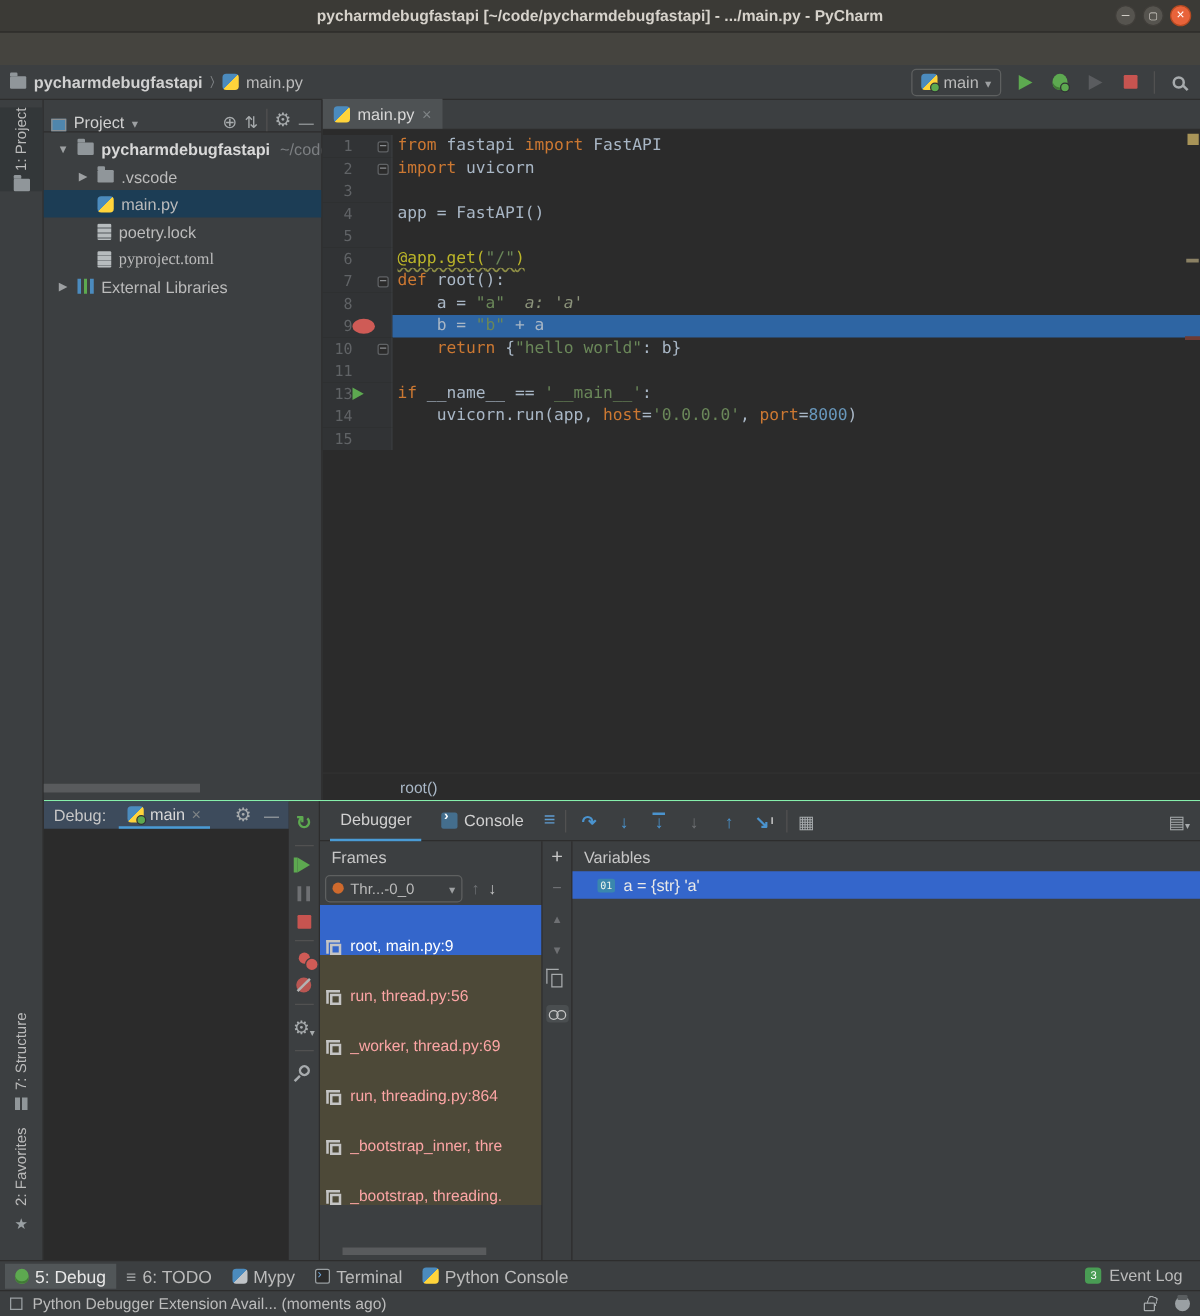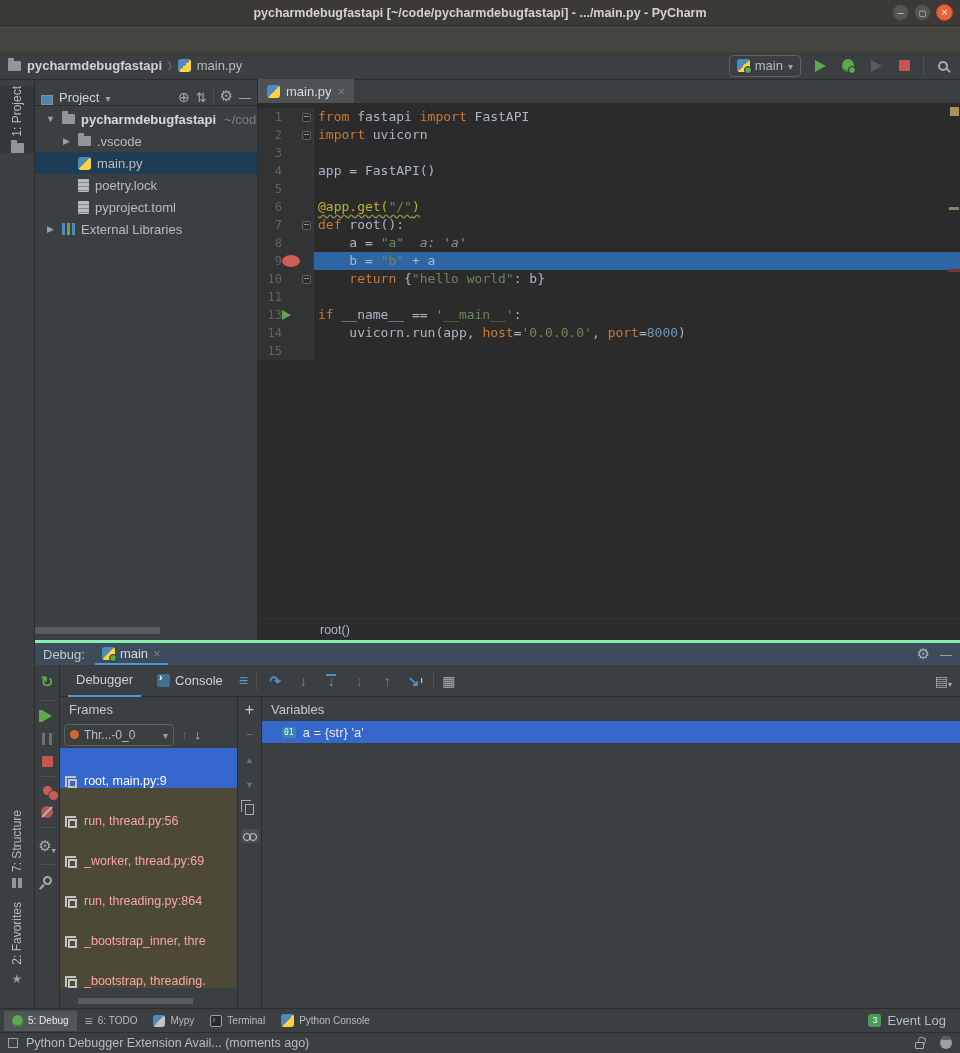--- a/index.html
+++ b/index.html
@@ -116,21 +116,21 @@
   .seg-dec{color:#bbb529;text-decoration:underline wavy rgba(165,165,75,.8);text-underline-offset:3px}
   .seg-decstr{color:#6a8759;text-decoration:underline wavy rgba(165,165,75,.8);text-underline-offset:3px}
   .seg-hint{color:#8c937b;font-style:italic}
   .error-stripe{position:absolute;top:0;right:0;width:12px;bottom:0}
   .m-yellow{position:absolute;top:3px;right:1px;width:9px;height:9px;background:#a89458}
   .m-tan{position:absolute;top:103px;right:1px;width:10px;height:3px;background:#8b8164}
   .m-red{position:absolute;top:165px;right:0;width:12px;height:3px;background:#6e3b34}
   .ed-breadcrumb{height:22px;background:#2b2b2b;border-top:1px solid #323232;display:flex;align-items:center;padding-left:62px;color:#a9b7c6;font-size:12.5px}
 
   
-  .debug-panel{height:368px;display:flex;flex-direction:column;border-top:3px solid #86efac}
+  .debug-panel{height:368px;display:flex;flex-direction:row;border-top:1px solid #86efac}
   .d-header{height:22px;background:#3d4b5c;display:flex;align-items:center;padding:0 8px;gap:10px}
   .d-header .dlabel{color:#c7c7c7}
   .d-session{height:22px;display:flex;align-items:center;gap:5px;padding:0 7px;border-bottom:2px solid #4a9bd5}
   .d-session .slabel{color:#d8d8d8}
   .d-header .spacer{flex:1}
   .d-body{flex:1;display:flex;background:#3c3f41;min-height:0}
   .d-vtoolbar{width:25px;border-right:1px solid #2d2d2d;display:flex;flex-direction:column;align-items:center;padding-top:8px;gap:11px;flex:none}
   .d-vtoolbar .vsep{width:15px;height:1px;background:#515151;margin:-2px 0}
   .icon-rerun::before{content:"↻";color:#5da950;font-size:15px;font-weight:bold}
   .icon-resume{width:0;height:0;border-left:10px solid #5da950;border-top:6px solid transparent;border-bottom:6px solid transparent;position:relative}
@@ -184,21 +184,21 @@
   .icon-glasses{width:18px;height:14px;background:#4a4e50;border-radius:3px;position:relative}
   .icon-glasses::before,.icon-glasses::after{content:"";position:absolute;top:4px;width:6px;height:6px;border:1.5px solid #c8c8c8;border-radius:50%}
   .icon-glasses::before{left:2px} .icon-glasses::after{right:2px}
   .vars-panel{flex:1;display:flex;flex-direction:column;min-width:0}
   .var-row{height:22px;display:flex;align-items:center;gap:7px;padding-left:20px;color:#e8e8e8}
   .var-row.selected{background:#3466cb}
   .var-badge{background:#3a87ad;color:#eef6ee;font-size:8px;padding:1px 2px;border-radius:2px;line-height:9px}
 
   
   .bottombar{height:24px;background:#3c3f41;border-top:1px solid #2d2d2d;display:flex;align-items:center;padding:0 4px;gap:2px}
-  .bb-item{height:20px;display:flex;align-items:center;gap:5px;padding:0 8px;color:#bbbbbb;font-size:10px}
+  .bb-item{height:20px;display:flex;align-items:center;gap:5px;padding:0 8px;color:#bbbbbb;font-size:14px}
   .bb-item.active{background:#515658;color:#e8e8e8}
   .bb-right{margin-left:auto;display:flex;align-items:center;gap:6px;padding-right:10px}
   .badge-green{background:#499c54;color:#fff;border-radius:3px;font-size:9px;width:13px;height:13px;line-height:13px;text-align:center}
   .statusbar{height:21px;background:#3c3f41;border-top:1px solid #2d2d2d;display:flex;align-items:center;padding:0 8px;font-size:12.5px;color:#bbbbbb;gap:8px}
   .sb-toggle{width:10px;height:10px;border:1px solid #9aa0a3;position:relative}
   .sb-right{margin-left:auto;display:flex;align-items:center;gap:16px}
 </style>
 </head>
 <body>
 
@@ -310,21 +310,21 @@
               <span class="icon icon-python"></span>
               <span class="label">main.py</span>
               <span class="extra"></span>
             </div>
             <div class="tree-row" style="padding-left: 26px;">
               <span class="arrow"></span>
               <span class="icon icon-file"></span>
               <span class="label">poetry.lock</span>
               <span class="extra"></span>
             </div>
-            <div class="tree-row" style="padding-left: 26px;">
+            <div class="tree-row" style="padding-left: 26px; font-family: Liberation Serif, serif;">
               <span class="arrow"></span>
               <span class="icon icon-file"></span>
               <span class="label">pyproject.toml</span>
               <span class="extra"></span>
             </div>
             <div class="tree-row">
               <span class="arrow">▶</span>
               <span class="icon icon-extlib"></span>
               <span class="label">External Libraries</span>
               <span class="extra"></span>

